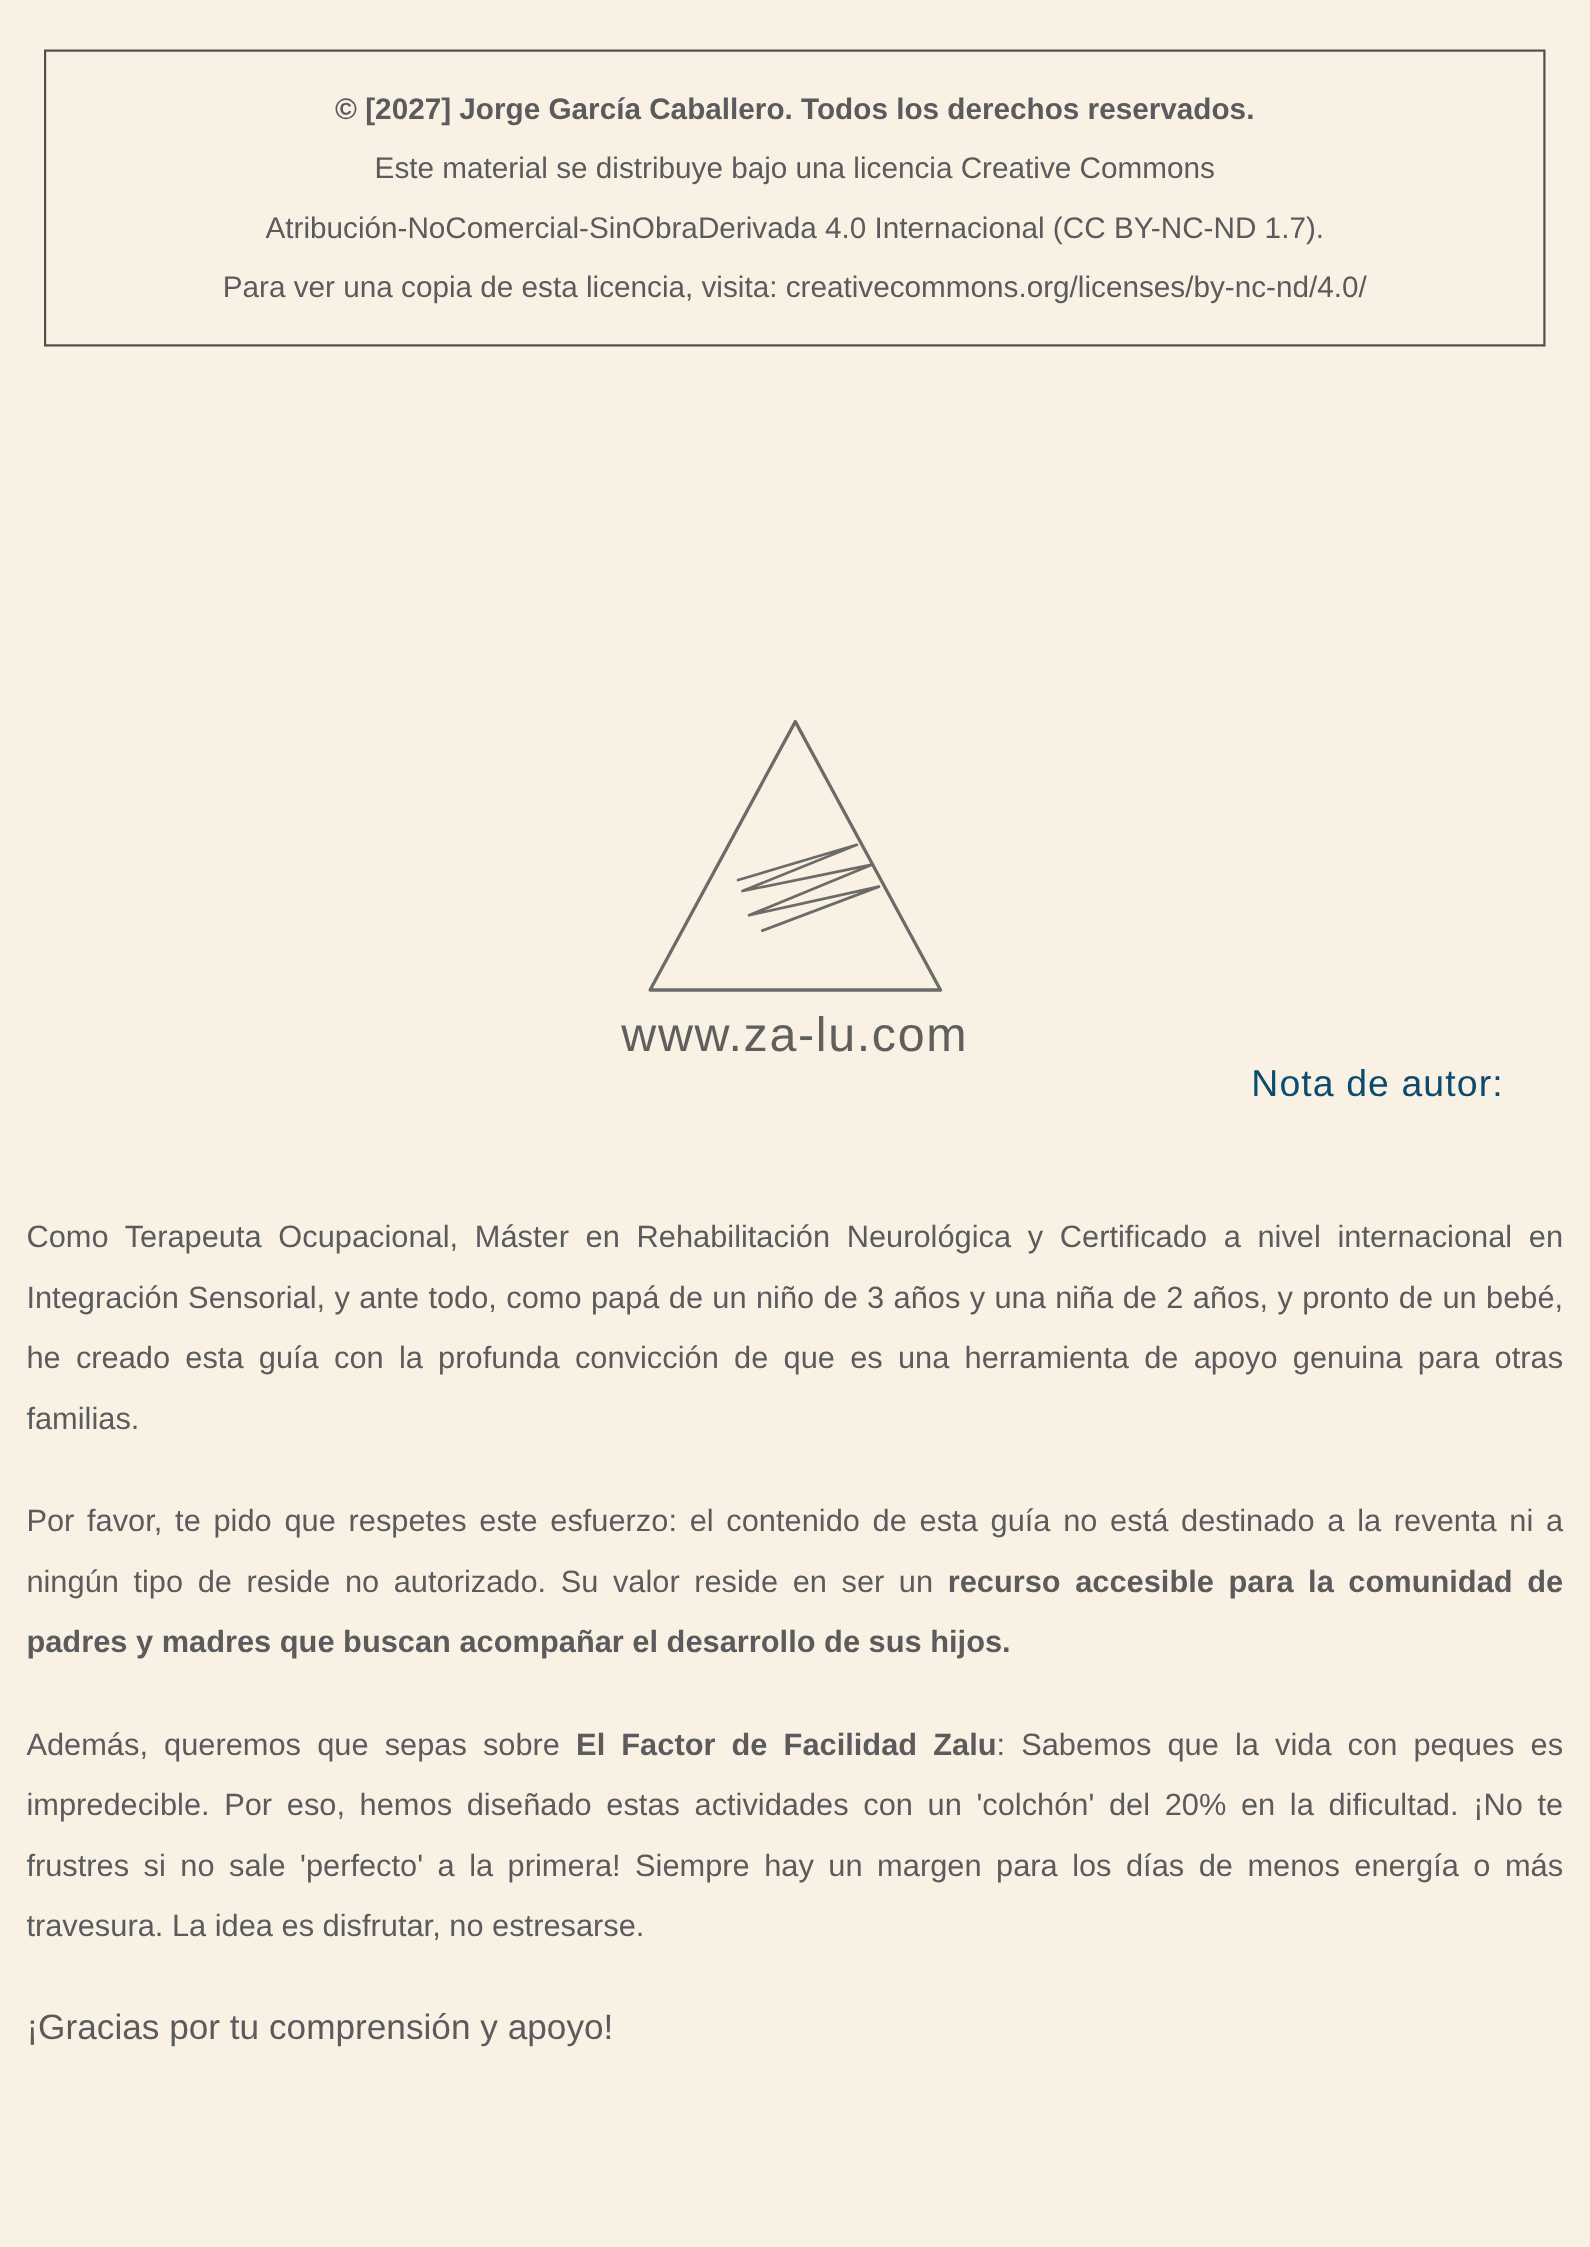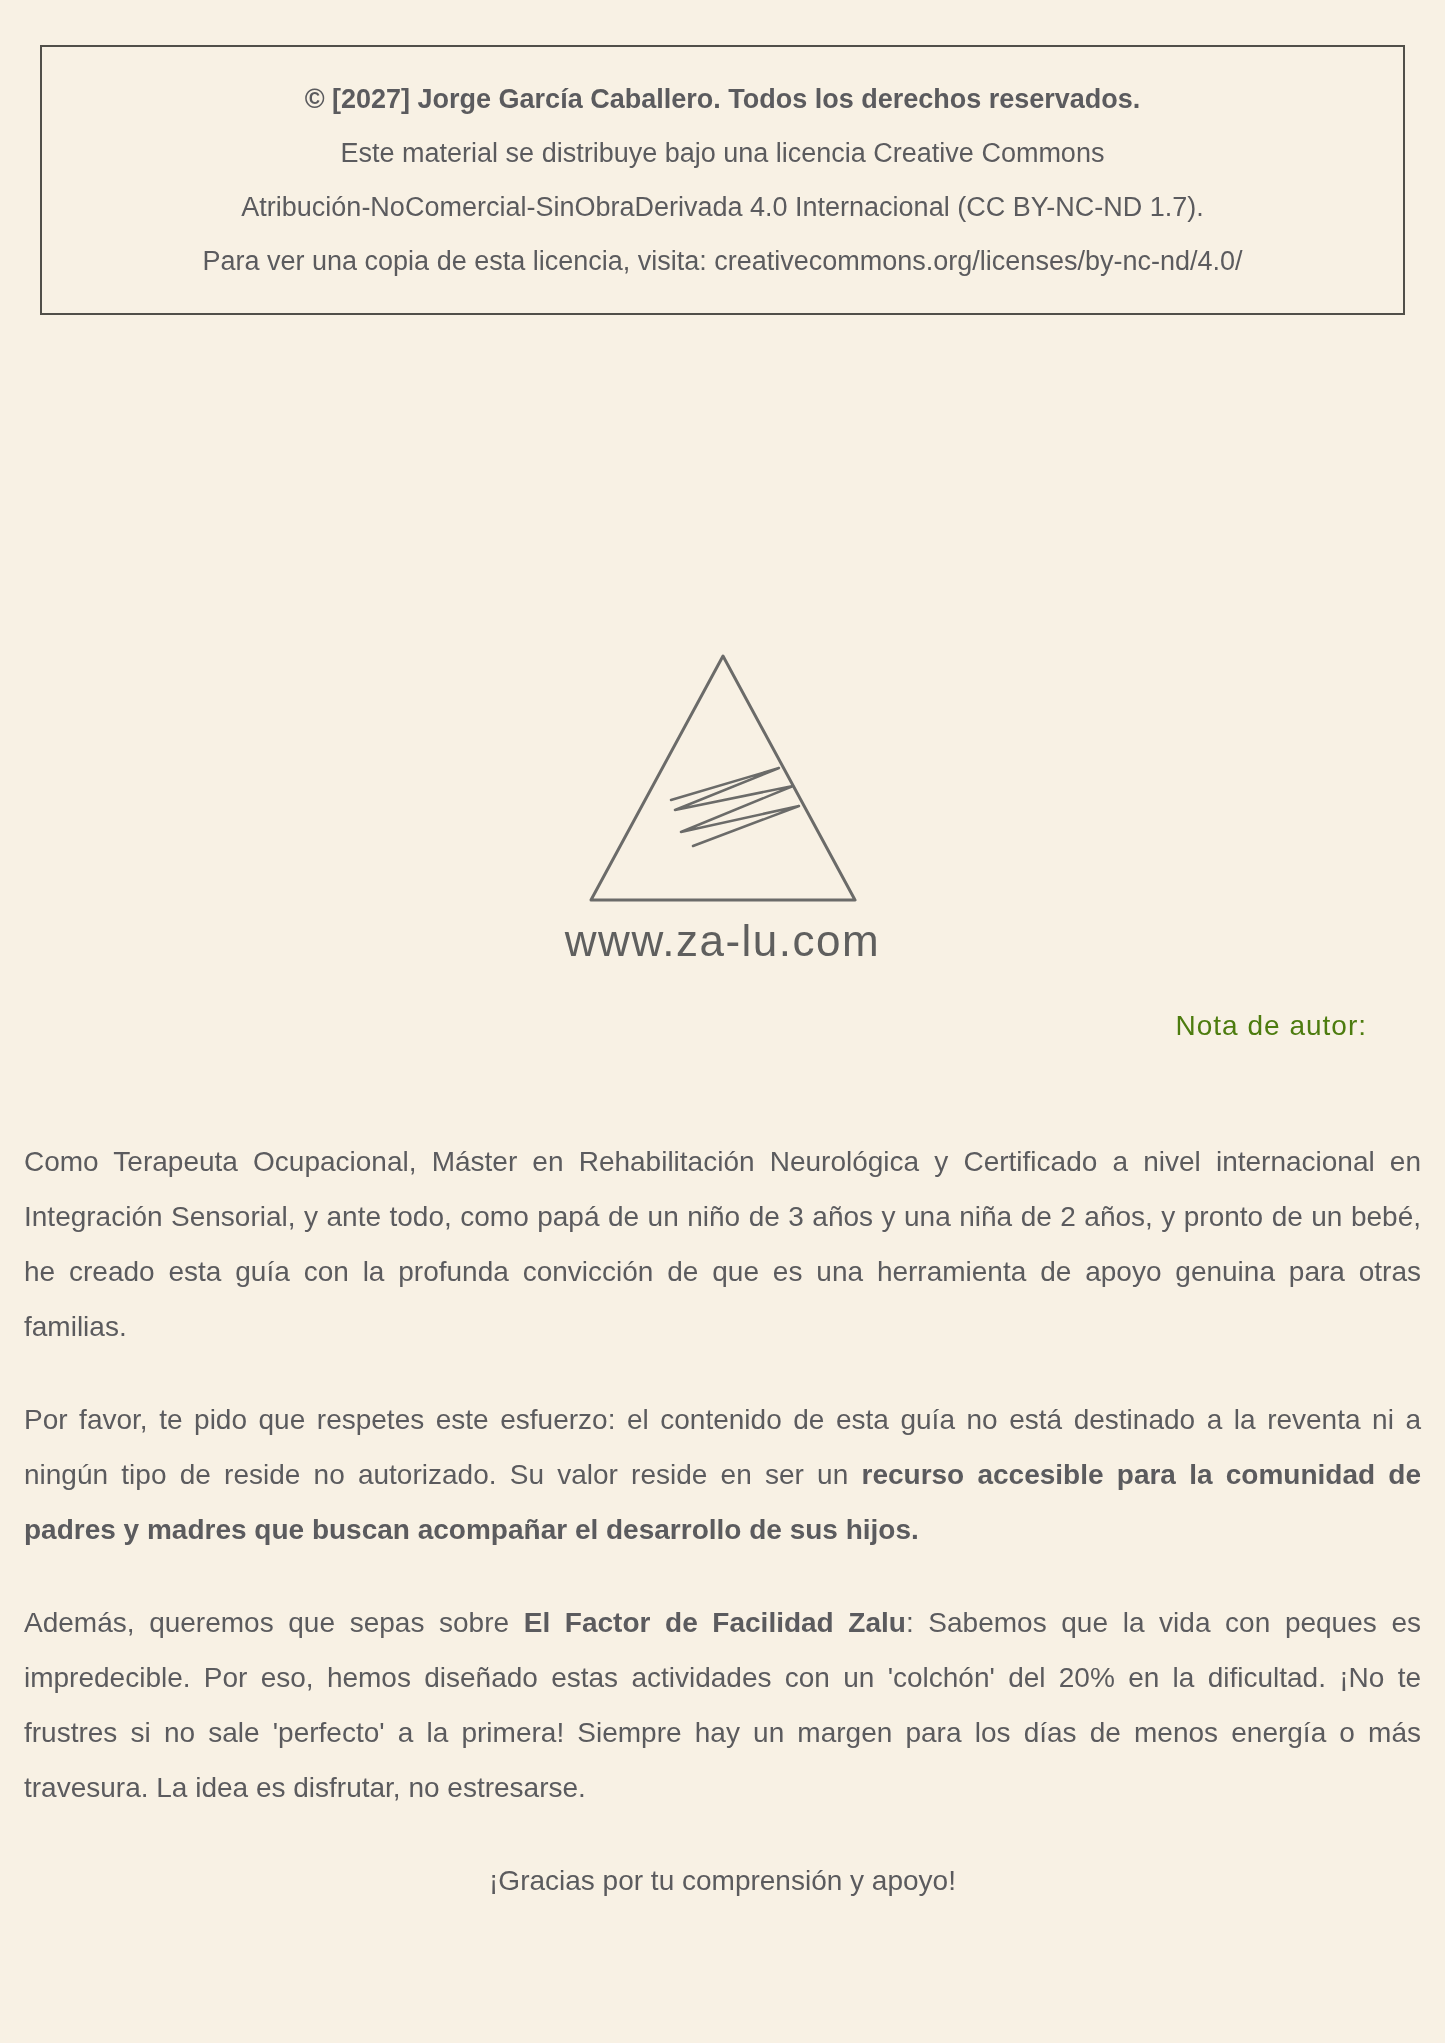--- a/index.html
+++ b/index.html
@@ -41,42 +41,41 @@
   }
   .logo-url {
     font-size: 44px;
     letter-spacing: 1.5px;
     color: #5f5f5e;
     margin-top: 6px;
   }
   .note-heading {
     text-align: right;
     padding-right: 78px;
-    font-size: 28px;
-    color: #4d7c0f;
-    margin-top: 44px;
+    font-size: 34px;
+    color: #0c4a6e;
     letter-spacing: 1px;
   }
   .body-text {
     margin-top: 92px;
     padding: 0 24px;
     font-size: 28px;
     line-height: 55px;
     text-align: justify;
     color: #5b5b5e;
   }
   .body-text p {
     margin: 0 0 38px 0;
   }
   .body-text .bold {
     font-weight: bold;
   }
   .closing-line {
-    text-align: center;
-    font-size: 28px;
+    text-align: left;
+    font-size: 32px;
     margin-top: 58px;
     color: #5b5b5e;
   }
 </style>
 </head>
 <body>
 
 <div class="page">
 
   <div class="copyright-box">

